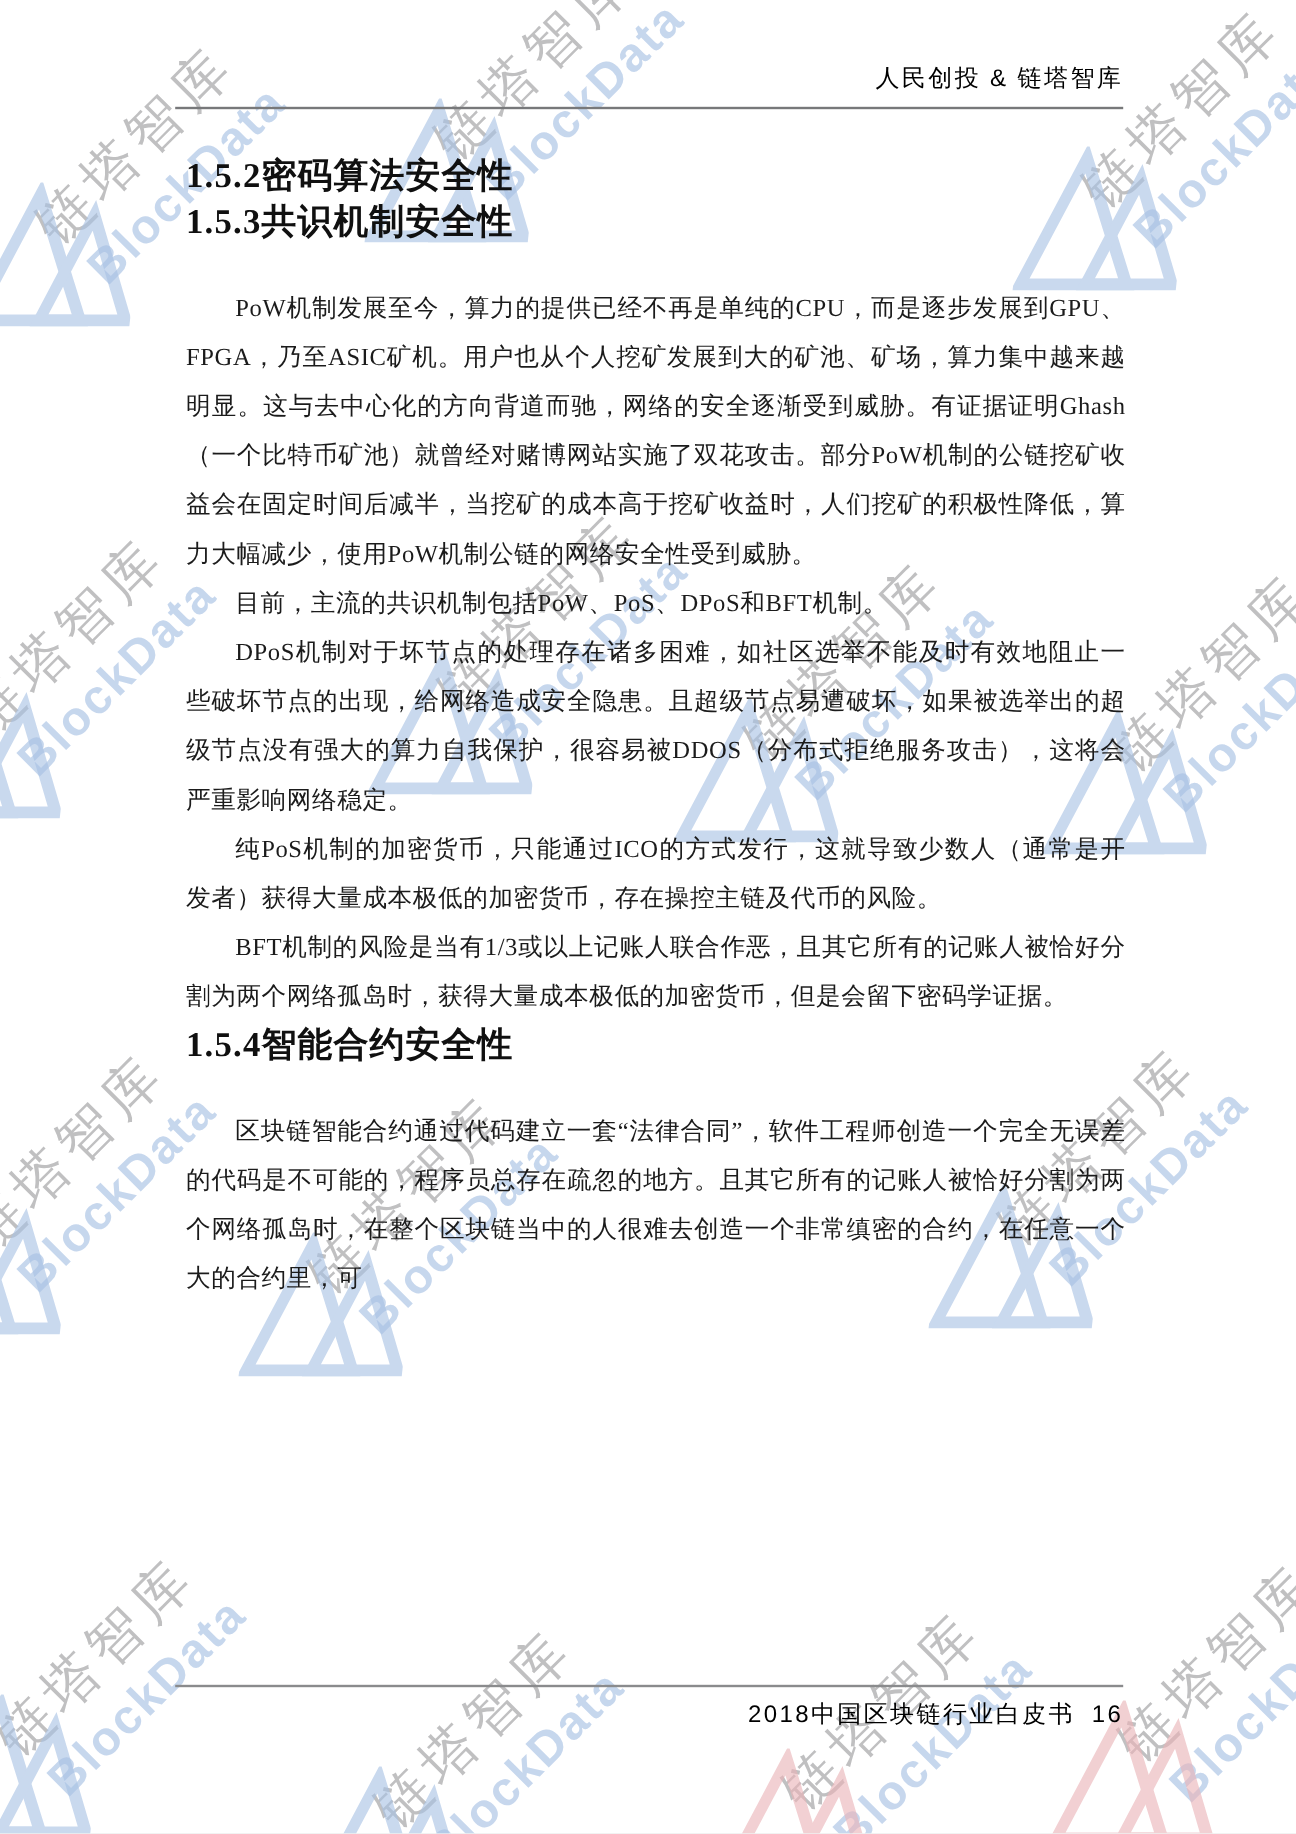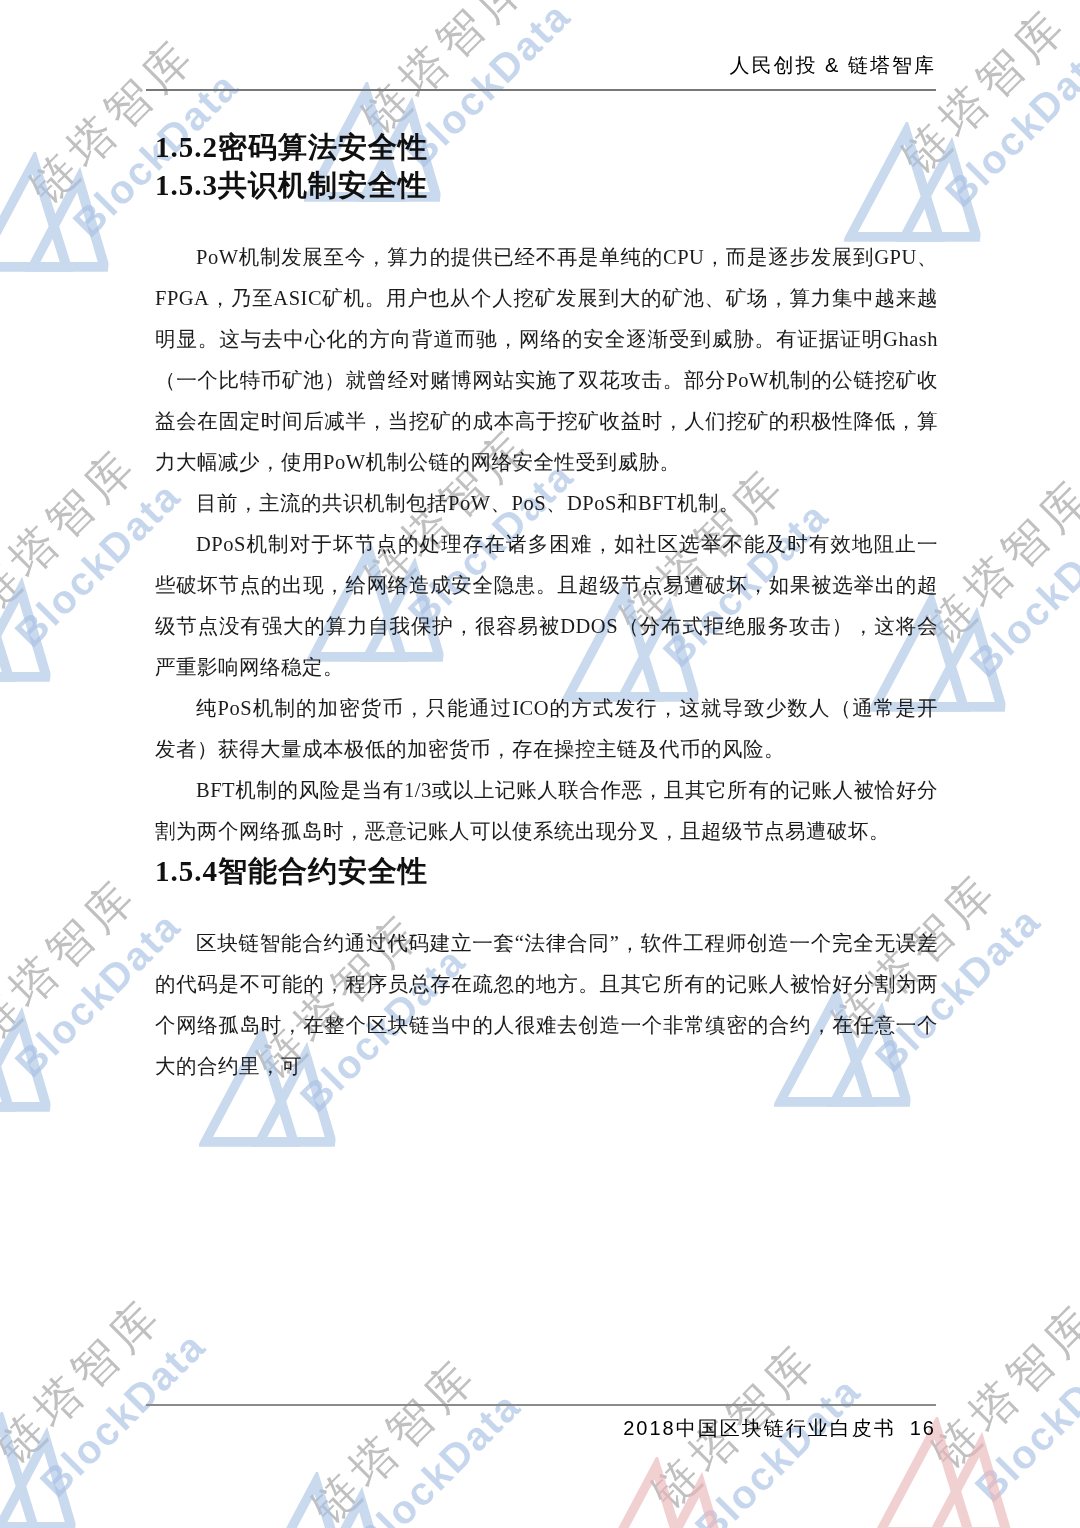--- a/index.html
+++ b/index.html
@@ -171,21 +171,21 @@
   <main class="content" id="content">
       <section>
         <h2>1.5.2密码算法安全性</h2>
       </section>
       <section>
         <h2>1.5.3共识机制安全性</h2>
         <p class="body-par">PoW机制发展至今，算力的提供已经不再是单纯的CPU，而是逐步发展到GPU、FPGA，乃至ASIC矿机。用户也从个人挖矿发展到大的矿池、矿场，算力集中越来越明显。这与去中心化的方向背道而驰，网络的安全逐渐受到威胁。有证据证明Ghash（一个比特币矿池）就曾经对赌博网站实施了双花攻击。部分PoW机制的公链挖矿收益会在固定时间后减半，当挖矿的成本高于挖矿收益时，人们挖矿的积极性降低，算力大幅减少，使用PoW机制公链的网络安全性受到威胁。</p>
         <p class="body-par">目前，主流的共识机制包括PoW、PoS、DPoS和BFT机制。</p>
         <p class="body-par">DPoS机制对于坏节点的处理存在诸多困难，如社区选举不能及时有效地阻止一些破坏节点的出现，给网络造成安全隐患。且超级节点易遭破坏，如果被选举出的超级节点没有强大的算力自我保护，很容易被DDOS（分布式拒绝服务攻击），这将会严重影响网络稳定。</p>
         <p class="body-par">纯PoS机制的加密货币，只能通过ICO的方式发行，这就导致少数人（通常是开发者）获得大量成本极低的加密货币，存在操控主链及代币的风险。</p>
-        <p class="body-par">BFT机制的风险是当有1/3或以上记账人联合作恶，且其它所有的记账人被恰好分割为两个网络孤岛时，恶意记账人可以使系统出现分叉，且超级节点易遭破坏。</p>
+        <p class="body-par">BFT机制的风险是当有1/3或以上记账人联合作恶，且其它所有的记账人被恰好分割为两个网络孤岛时，获得大量成本极低的加密货币，但是会留下密码学证据。</p>
       </section>
       <section>
         <h2>1.5.4智能合约安全性</h2>
         <p class="body-par">区块链智能合约通过代码建立一套“法律合同”，软件工程师创造一个完全无误差的代码是不可能的，程序员总存在疏忽的地方。且其它所有的记账人被恰好分割为两个网络孤岛时，在整个区块链当中的人很难去创造一个非常缜密的合约，在任意一个大的合约里，可</p>
       </section>
     </main>
 
   <div class="ftr">
     <span>2018中国区块链行业白皮书</span><span class="pgnum">16</span>
   </div>

